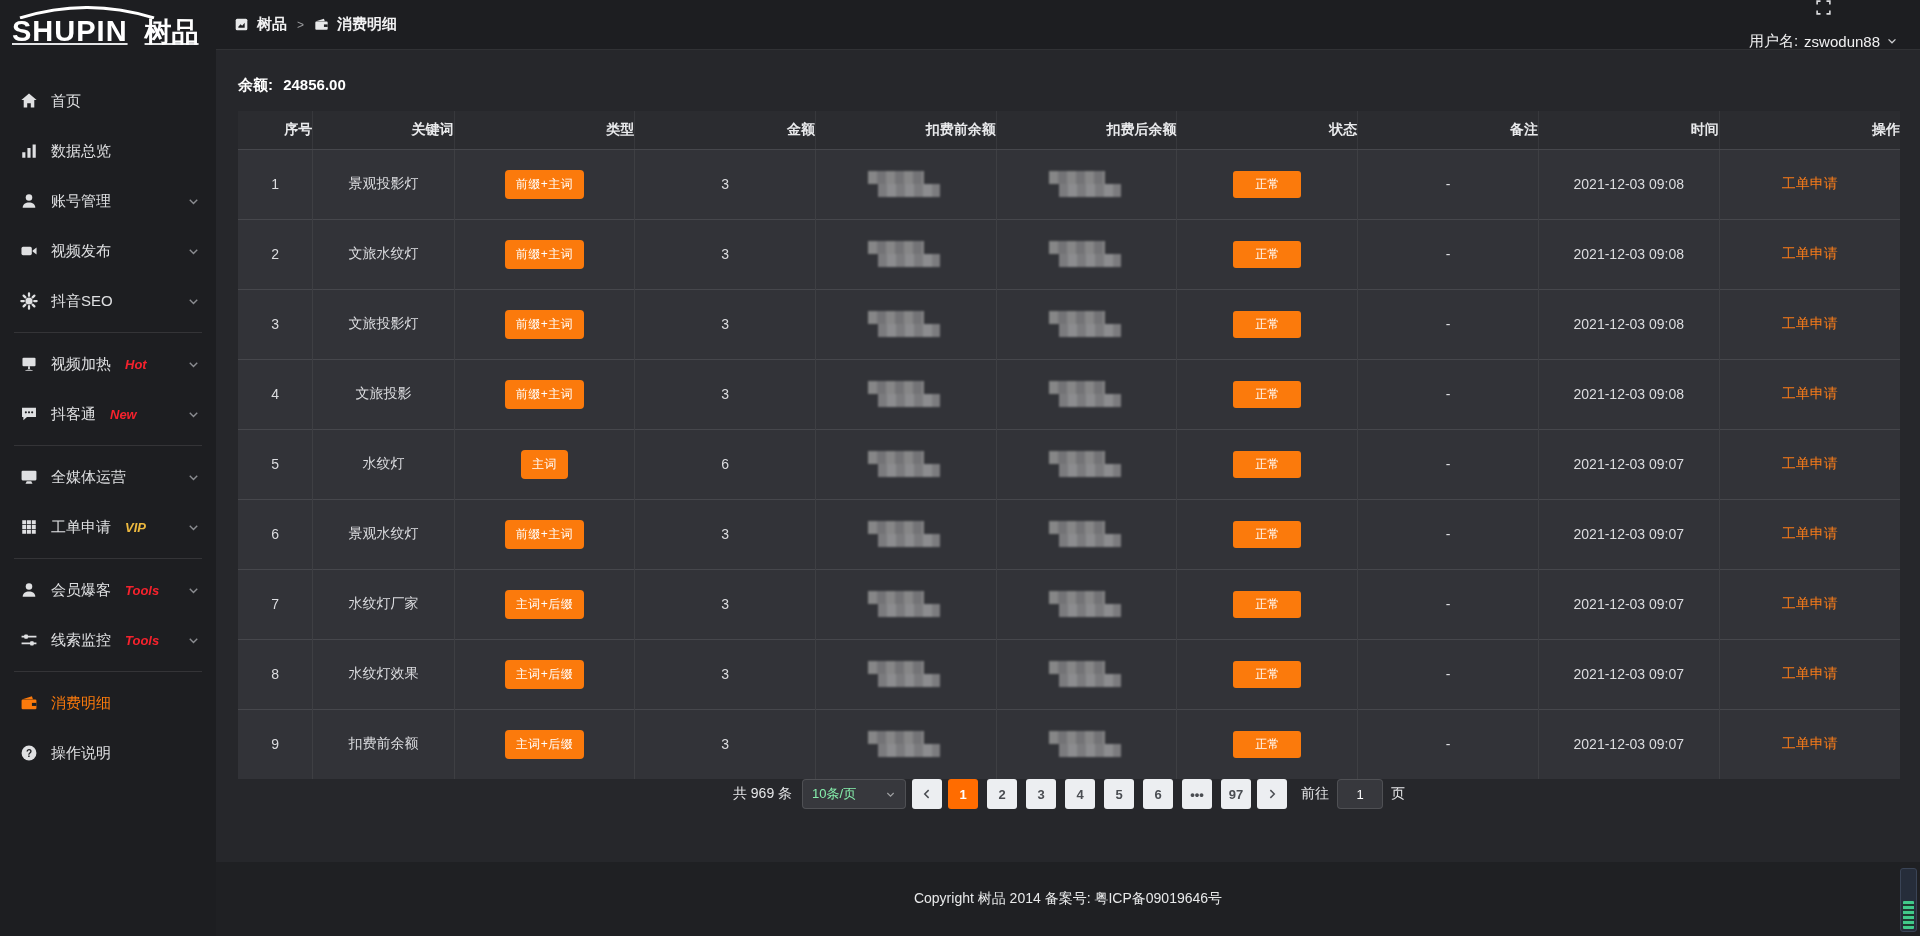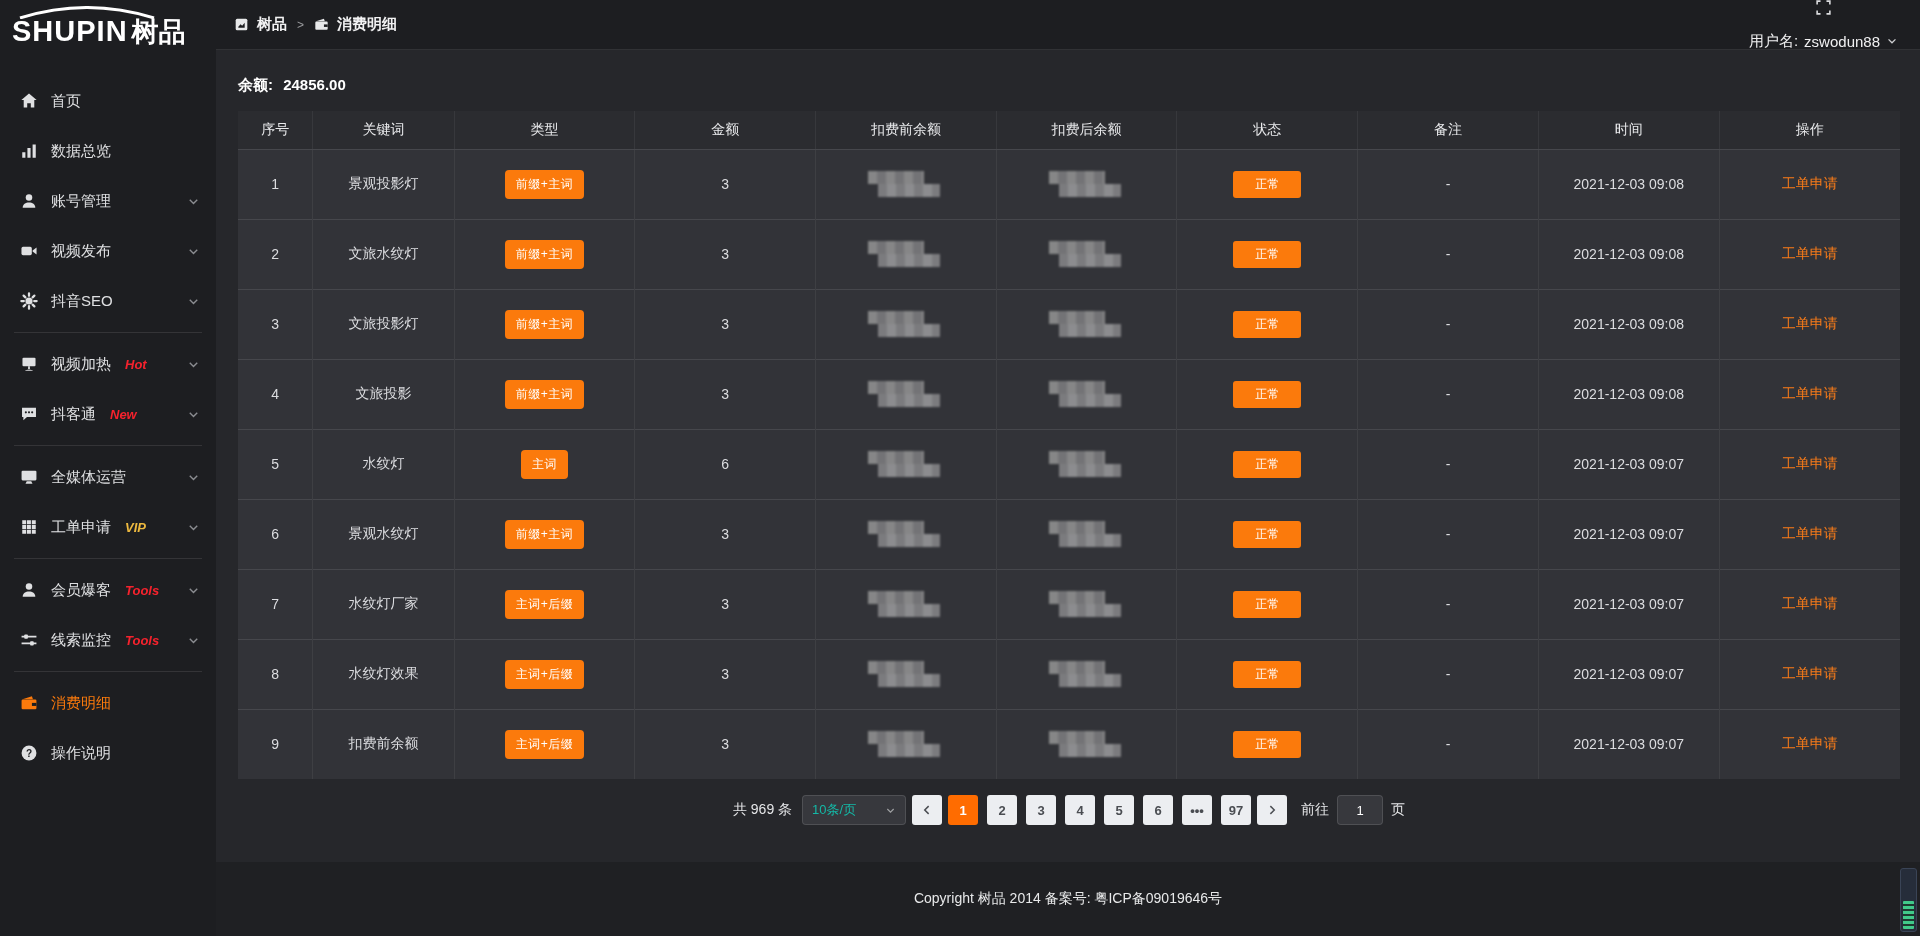--- a/index.html
+++ b/index.html
@@ -7,21 +7,21 @@
   body {
     font-family: "Liberation Sans", "DejaVu Sans", sans-serif;
     background:#26272b; color:#e3e4e6; font-size:14px;
   }
   .app { display:flex; width:100%; height:100%; }
 
   
   .sidebar { width:216px; flex:0 0 216px; background:#1d1e21; height:100%; overflow:hidden; }
   .logo { position:relative; height:64px; padding:14px 0 0 12px; }
   .logo-arc { position:absolute; left:16px; top:6px; }
-  .logo-row { display:flex; align-items:baseline; gap:4px; }
+  .logo-row { display:flex; align-items:baseline; gap:17px;text-decoration:underline; }
   .logo-en { font-size:29px; font-weight:bold; letter-spacing:1px; color:#fff; }
   .logo-cn { font-size:27px; font-weight:bold; color:#fff; }
   .side-nav { padding-top:12px; }
   .side-item { display:flex; align-items:center; height:50px; padding:0 16px 0 20px; cursor:pointer; color:#dfe0e2; }
   .side-item.active { color:#fb7a0c; }
   .side-icon { width:18px; height:18px; margin-right:13px; flex:0 0 18px; display:inline-flex; }
   .side-icon svg { width:18px; height:18px; }
   .side-label { font-size:15px; }
   .side-badge { font-size:13px; font-weight:bold; font-style:italic; margin-left:14px; }
   .side-chevron { margin-left:auto; width:13px; height:13px; color:#8b8d91; display:inline-flex; }
@@ -43,22 +43,22 @@
   .user-chevron { width:12px; height:12px; color:#cfd0d2; display:inline-flex; }
   .user-chevron svg { width:12px; height:12px; }
 
   .content { flex:1; background:#26272b; padding:18px 20px 0 22px; min-height:0; }
   .balance-row { font-size:15px; font-weight:bold; color:#ffffff; margin:8px 0 16px 0; }
   .balance-row .balance-value { margin-left:6px; }
 
   
   table.data-table { width:100%; border-collapse:collapse; table-layout:fixed; background:#323338; }
   .data-table th {
-    background:#2b2c30; color:#e9eaec; font-size:14px; font-weight:normal;
-    height:38px; text-align:center;
+    background:#2b2c30; color:#e9eaec; font-size:14px; font-weight:bold;
+    height:38px; text-align:right;
     border-bottom:1px solid rgba(255,255,255,.10);
     border-left:1px solid rgba(255,255,255,.06);
   }
   .data-table th:first-child { border-left:none; }
   .data-table td {
     height:70px; text-align:center; font-size:14px; color:#dcdde0;
     border-top:1px solid rgba(255,255,255,.10);
     border-left:1px solid rgba(255,255,255,.06);
   }
   .data-table td:first-child { border-left:none; }
@@ -73,25 +73,25 @@
   }
   .action-link { color:#fa7c19; cursor:pointer; text-decoration:none; font-size:14px; }
   .censored { position:relative; display:inline-block; width:92px; height:30px; vertical-align:middle;
               filter:blur(1.2px); opacity:.8; }
   .censored::before { content:""; position:absolute; left:8px; top:2px; width:56px; height:13px;
      background:repeating-linear-gradient(90deg,#9b9b9b 0 9px,#848486 9px 18px); }
   .censored::after { content:""; position:absolute; left:18px; top:15px; width:62px; height:13px;
      background:repeating-linear-gradient(90deg,#8e8e90 0 9px,#a3a3a5 9px 18px); }
 
   
-  .pagination { display:flex; align-items:center; justify-content:center; gap:6px; margin-top:16px; }
+  .pagination { display:flex; align-items:center; justify-content:center; gap:6px; }
   .pg-total { font-size:14px; color:#e5e6e8; margin-right:4px; }
   .pg-size { display:flex; align-items:center; justify-content:space-between; width:104px; height:30px;
              background:#37383d; border:1px solid rgba(255,255,255,.12); border-radius:4px;
-             padding:0 9px; font-size:13px; color:#14b8a6; cursor:pointer; }
+             padding:0 9px; font-size:13px; color:#86efac; cursor:pointer; }
   .pg-size-chevron { width:11px; height:11px; color:#9fa0a3; display:inline-flex; }
   .pg-size-chevron svg { width:11px; height:11px; }
   .page-btn, .pg-arrow {
     min-width:30px; height:30px; border:none; border-radius:3px; background:#eceef1;
     color:#4a4d52; font-size:13px; font-weight:bold; cursor:pointer;
     display:inline-flex; align-items:center; justify-content:center;
     font-family:"Liberation Sans","DejaVu Sans",sans-serif;
   }
   .page-btn.active { background:#ff6c00; color:#fff; }
   .pg-arrow svg { width:12px; height:12px; }

